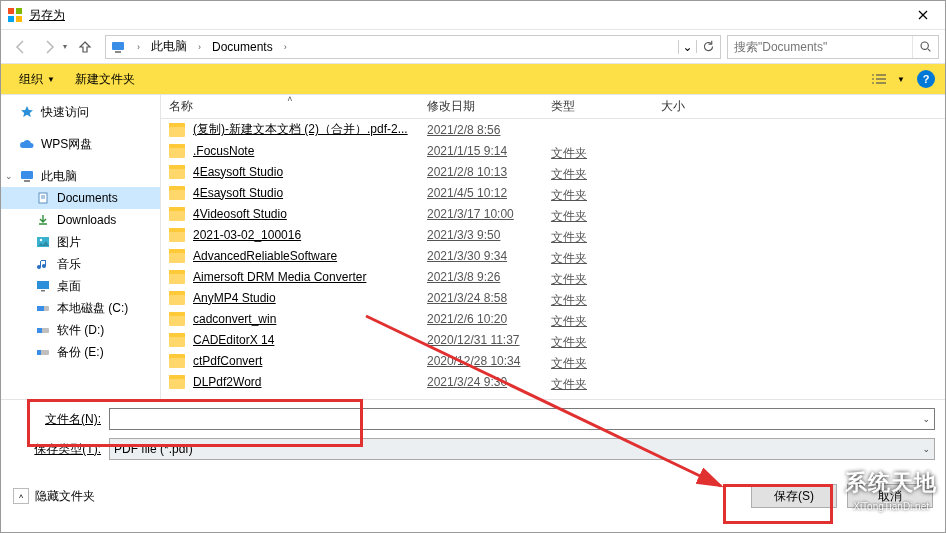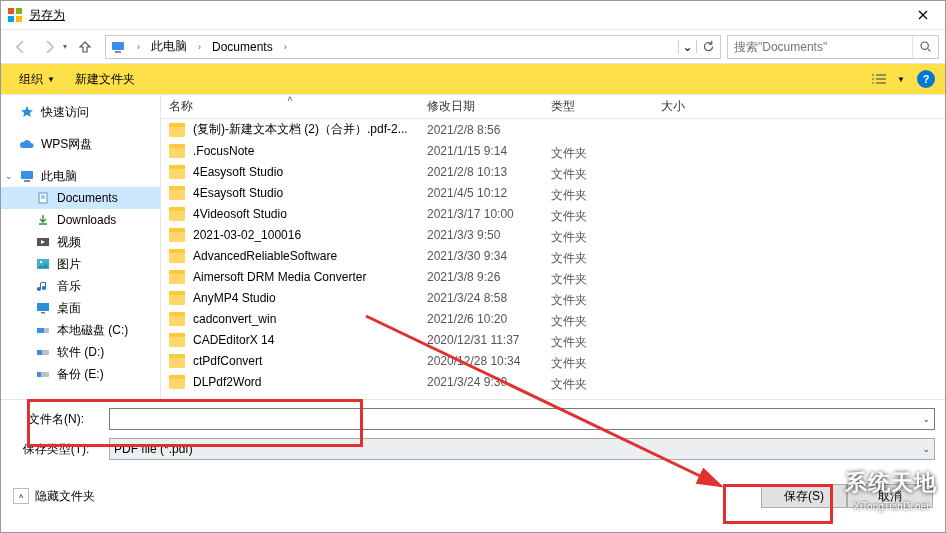--- a/index.html
+++ b/index.html
@@ -48,40 +48,40 @@
   .list { flex:1; display:flex; flex-direction:column;}
   .cols { display:flex; height:24px; align-items:center; border-bottom:1px solid #e5e5e5; color:#333;}
   .cols .col { padding:0 8px; display:flex; align-items:center; height:100%; position:relative;}
   .col.name { width:258px;}
   .col.date { width:124px;}
   .col.type { width:110px;}
   .col.size { width:110px;}
   .col .sortind { position:absolute; top:-1px; left:50%; transform:translateX(-50%); font-size:9px; color:#555;}
   .rows { flex:1; overflow:hidden; }
   .row { display:flex; height:21px; align-items:center;}
-  .row .c { padding:0 8px; overflow:hidden; white-space:nowrap; text-overflow:ellipsis;}
+  .row .c { padding:0 8px; overflow:hidden; white-space:nowrap; text-overflow:ellipsis;text-decoration:underline;}
   .row .c.name { width:258px; display:flex; align-items:center;}
   .row .c.date { width:124px; color:#555;}
   .row .c.type { width:110px; color:#555;margin-top:48px;}
   .row .c.size { width:110px; color:#555;}
   .folder-icon { width:16px; height:14px; background:#ffd76a; border-radius:1px; margin-right:8px; box-shadow:inset 0 4px 0 #ffca3a;}
   
   
   .bottom { border-top:1px solid #e5e5e5; padding:8px 10px 6px 10px;}
   .formrow { display:flex; align-items:center; margin-bottom:8px;}
-  .formrow label { width:98px; text-align:center; padding-right:8px;}
+  .formrow label { width:98px; text-align:right; padding-right:8px;text-decoration:underline;}
   .formrow .field { flex:1; height:22px; border:1px solid #7a7a7a; background:#fff; display:flex; align-items:center; padding:0 4px;}
   .formrow .field.ro { background:#eceff1; border:1px solid #a9a9a9;}
   .formrow .field .drop { margin-left:auto; font-size:9px; color:#444;}
   
   .footer { display:flex; align-items:center; padding:10px 12px 10px 12px;}
   .footer .hide { display:flex; align-items:center;}
   .footer .hide .chev { font-size:8px; border:1px solid #bbb; width:16px; height:16px; display:flex; align-items:center; justify-content:center; margin-right:6px;}
   .footer .spacer { flex:1; }
-  .footer .actbtn { min-width:86px; height:24px; border:1px solid #adadad; background:#e1e1e1; padding:0 14px; text-align:center; line-height:22px; }
+  .footer .actbtn { min-width:86px; height:24px; border:1px solid #adadad; background:#e1e1e1; padding:0 14px; text-align:center; line-height:22px; margin-left:10px;}
   
   
   .anno { position:absolute; border:3px solid #e03030; pointer-events:none; z-index:50;}
   .arrow-svg { position:absolute; z-index:49; pointer-events:none;}
   .watermark { position:absolute; right:8px; bottom:34px; font-size:22px; font-weight:700; color:#fff; text-shadow:0 0 4px #000; opacity:.85; letter-spacing:1px;}
   .watermark-sub { position:absolute; right:16px; bottom:20px; font-size:10px; color:#fff; text-shadow:0 0 3px #000; opacity:.85;}
   
   
   svg { display:block; }
 </style>
@@ -229,29 +229,20 @@
       <span class="icon">
           <svg width="14" height="14" viewBox="0 0 14 14">
             <path d="M7 2v6M4 6l3 3 3-3M3 11h8" stroke="#2f8f3d" stroke-width="1.4" fill="none"></path>
           </svg>
         </span>
       <span>Downloads</span>
     </div>
     <div class="sb-item indent">
       <span class="icon">
           <svg width="14" height="12" viewBox="0 0 14 12">
-            <rect x="1" y="2" width="12" height="8" fill="#555"></rect>
-            <path d="M5 4v4l4-2z" fill="#fff"></path>
-          </svg>
-        </span>
-      <span>视频</span>
-    </div>
-    <div class="sb-item indent">
-      <span class="icon">
-          <svg width="14" height="12" viewBox="0 0 14 12">
             <rect x="1" y="1" width="12" height="10" fill="#3bb1d0"></rect>
             <circle cx="5" cy="4" r="1.2" fill="#fff"></circle>
             <path d="M2 10l3-3 2 2 3-4 3 5z" fill="#2d8ba5"></path>
           </svg>
         </span>
       <span>图片</span>
     </div>
     <div class="sb-item indent">
       <span class="icon">
           <svg width="14" height="14" viewBox="0 0 14 14">

